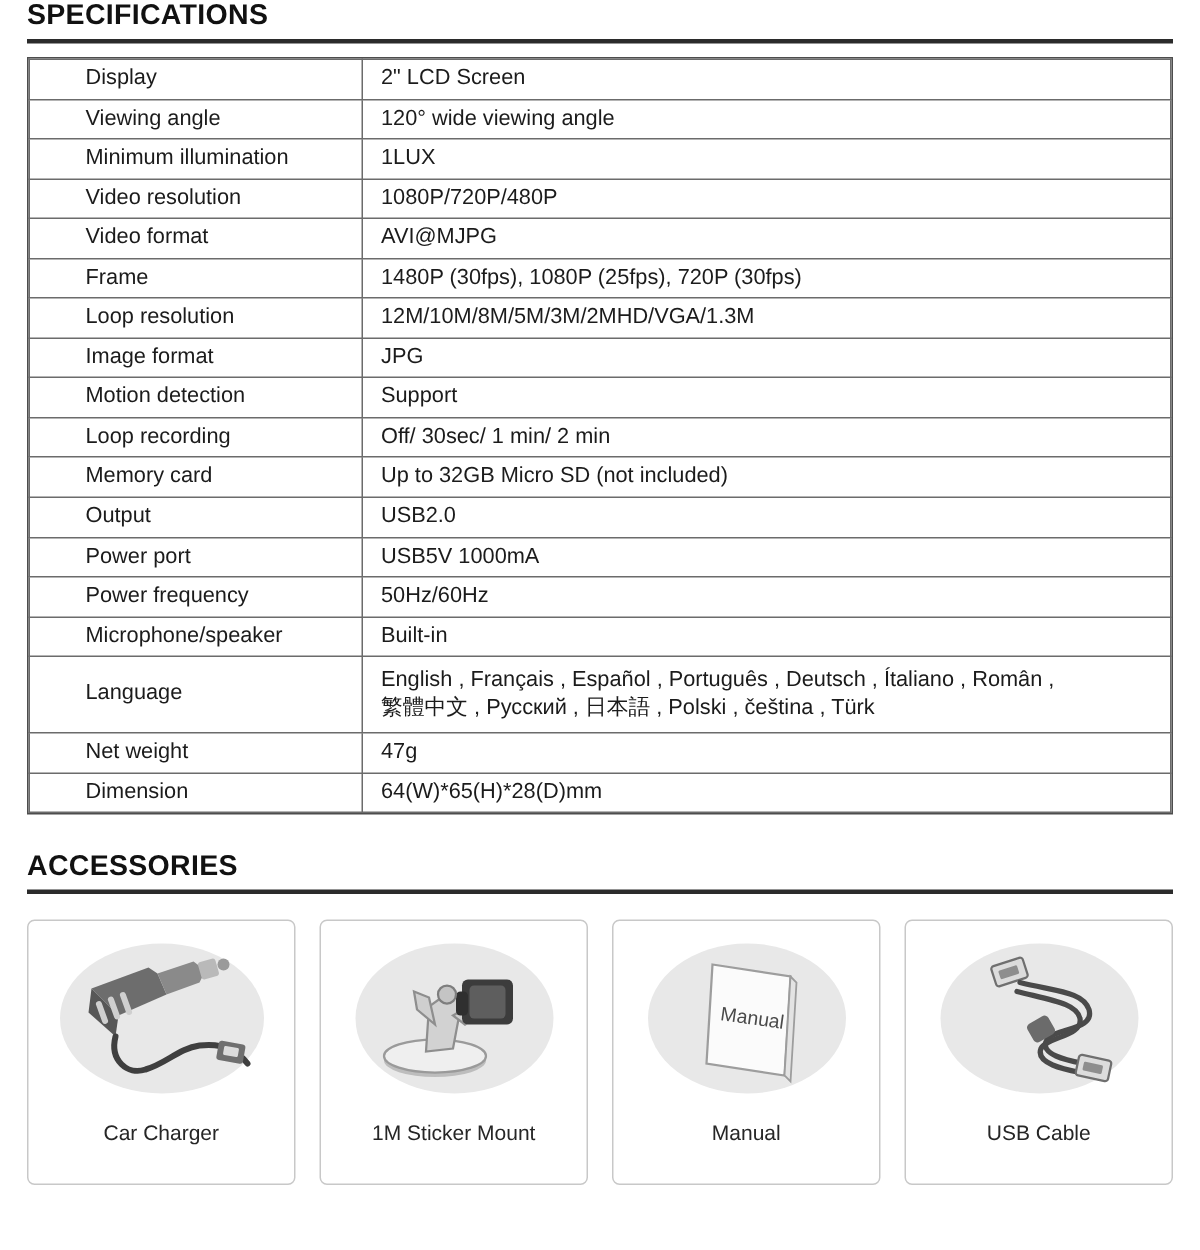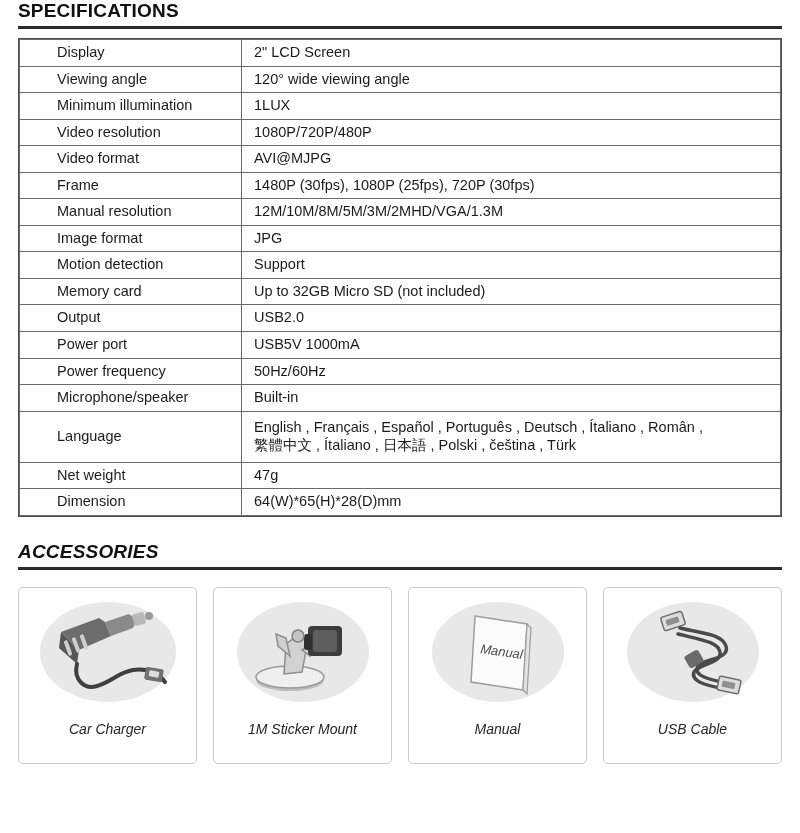--- a/index.html
+++ b/index.html
@@ -61,21 +61,20 @@
   }
   table.spec tr.tall td {
     padding-top: 6px;
     padding-bottom: 7px;
   }
   .lang-line2 { display: block; }
 
   
   .acc-area {
     margin-top: 24px;
-    font-style: italic;
   }
   .acc-grid {
     display: flex;
     gap: 16px;
     padding: 17px 18px 0 18px;
   }
   .acc-card {
     flex: 1 1 0;
     height: 177px;
     border: 1px solid #c8c8c8;
@@ -132,30 +131,34 @@
         </tr>
         <tr>
           <td class="k">Video format</td>
           <td class="v">AVI@MJPG</td>
         </tr>
         <tr>
           <td class="k">Frame</td>
           <td class="v">1480P (30fps), 1080P (25fps), 720P (30fps)</td>
         </tr>
         <tr>
-          <td class="k">Manual resolution</td>
+          <td class="k">Loop resolution</td>
           <td class="v">12M/10M/8M/5M/3M/2MHD/VGA/1.3M</td>
         </tr>
         <tr>
           <td class="k">Image format</td>
           <td class="v">JPG</td>
         </tr>
         <tr>
           <td class="k">Motion detection</td>
           <td class="v">Support</td>
+        </tr>
+        <tr>
+          <td class="k">Loop recording</td>
+          <td class="v">Off/ 30sec/ 1 min/ 2 min</td>
         </tr>
         <tr>
           <td class="k">Memory card</td>
           <td class="v">Up to 32GB Micro SD (not included)</td>
         </tr>
         <tr>
           <td class="k">Output</td>
           <td class="v">USB2.0</td>
         </tr>
         <tr>
@@ -167,21 +170,21 @@
           <td class="v">50Hz/60Hz</td>
         </tr>
         <tr>
           <td class="k">Microphone/speaker</td>
           <td class="v">Built-in</td>
         </tr>
         <tr class="tall">
           <td class="k">Language</td>
           <td class="v">
             <span>English , Français , Español , Português , Deutsch , Ítaliano , Român ,</span>
-            <span class="lang-line2">繁體中文 , Ítaliano , 日本語 , Polski , čeština , Türk</span>
+            <span class="lang-line2">繁體中文 , Русский , 日本語 , Polski , čeština , Türk</span>
           </td>
         </tr>
         <tr>
           <td class="k">Net weight</td>
           <td class="v">47g</td>
         </tr>
         <tr>
           <td class="k">Dimension</td>
           <td class="v">64(W)*65(H)*28(D)mm</td>
         </tr>

